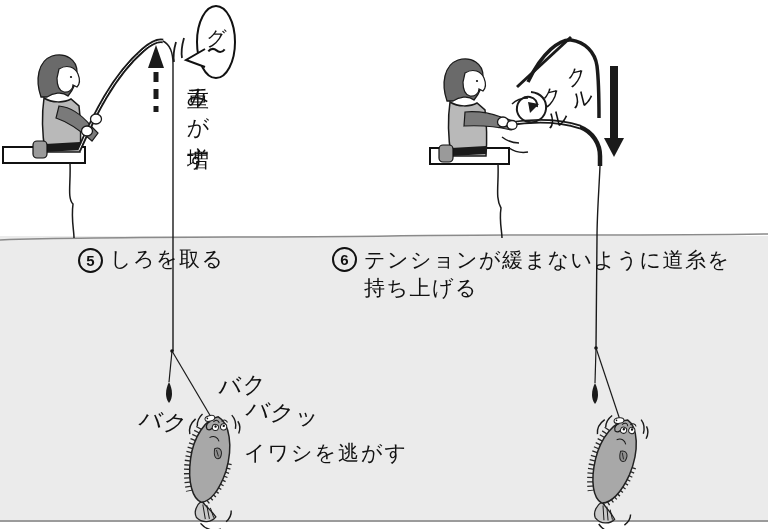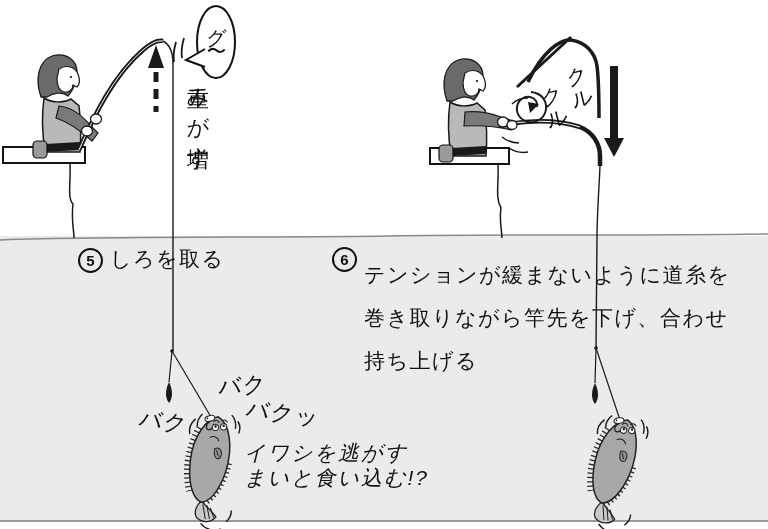--- a/index.html
+++ b/index.html
@@ -29,26 +29,26 @@
   .txt{position:absolute;white-space:nowrap;color:#111;}
   .vtext{writing-mode:vertical-rl;text-orientation:mixed;}
   .step-block{display:flex;align-items:flex-start;gap:7px;}
   .stepnum{
     flex:0 0 auto;width:21px;height:21px;border:2px solid #111;border-radius:50%;
     display:flex;align-items:center;justify-content:center;
     font-weight:bold;font-size:15px;margin-top:1px;background:transparent;
   }
   .cap{font-size:21px;letter-spacing:1.5px;}
   .cap5 .line{line-height:24px;}
-  .cap6 .line{line-height:28px;margin-top:15px;}
+  .cap6 .line{line-height:28px;}
   .weight{font-size:22px;letter-spacing:3px;}
   .bubbletxt{font-size:20px;letter-spacing:1px;}
   .kuru{font-size:21px;letter-spacing:1px;}
   .baku{font-size:23px;letter-spacing:1px;}
-  .iwashi{font-size:21px;line-height:25px;letter-spacing:2px;font-style:italic;}
+  .iwashi{font-size:21px;line-height:25px;letter-spacing:2px;}
 </style>
 </head>
 <body>
 
 <div class="stage">
 
   <div class="water"></div>
 
   <svg class="art" width="768" height="529" viewBox="0 0 768 529">
     <defs>
@@ -187,30 +187,28 @@
     <span class="stepnum">5</span>
     <div class="cap cap5">
       <div class="line">しろを取る</div>
     </div>
   </div>
 
   <div class="txt step-block" style="left:332px;top:246px;">
     <span class="stepnum">6</span>
     <div class="cap cap6">
       <div class="line">テンションが緩まないように道糸を</div>
-      <div class="line">巻き取りながら竿先を下げ、合わせ</div>
       <div class="line">持ち上げる</div>
     </div>
   </div>
 
   <div class="txt vtext kuru" style="left:563px;top:52px;transform:rotate(-14deg);">クル</div>
   <div class="txt vtext kuru" style="left:538px;top:72px;transform:rotate(-14deg);">クル</div>
 
   <div class="txt baku" style="left:218px;top:370px;transform:rotate(-3deg);">バク</div>
   <div class="txt baku" style="left:246px;top:398px;transform:rotate(8deg);">バクッ</div>
   <div class="txt baku" style="left:139px;top:406px;transform:rotate(8deg);">バク</div>
 
   <div class="txt iwashi" style="left:244px;top:440px;">
     <div>イワシを逃がす</div>
-    <div>まいと食い込む!?</div>
   </div>
 
 </div>
 
 </body></html>

